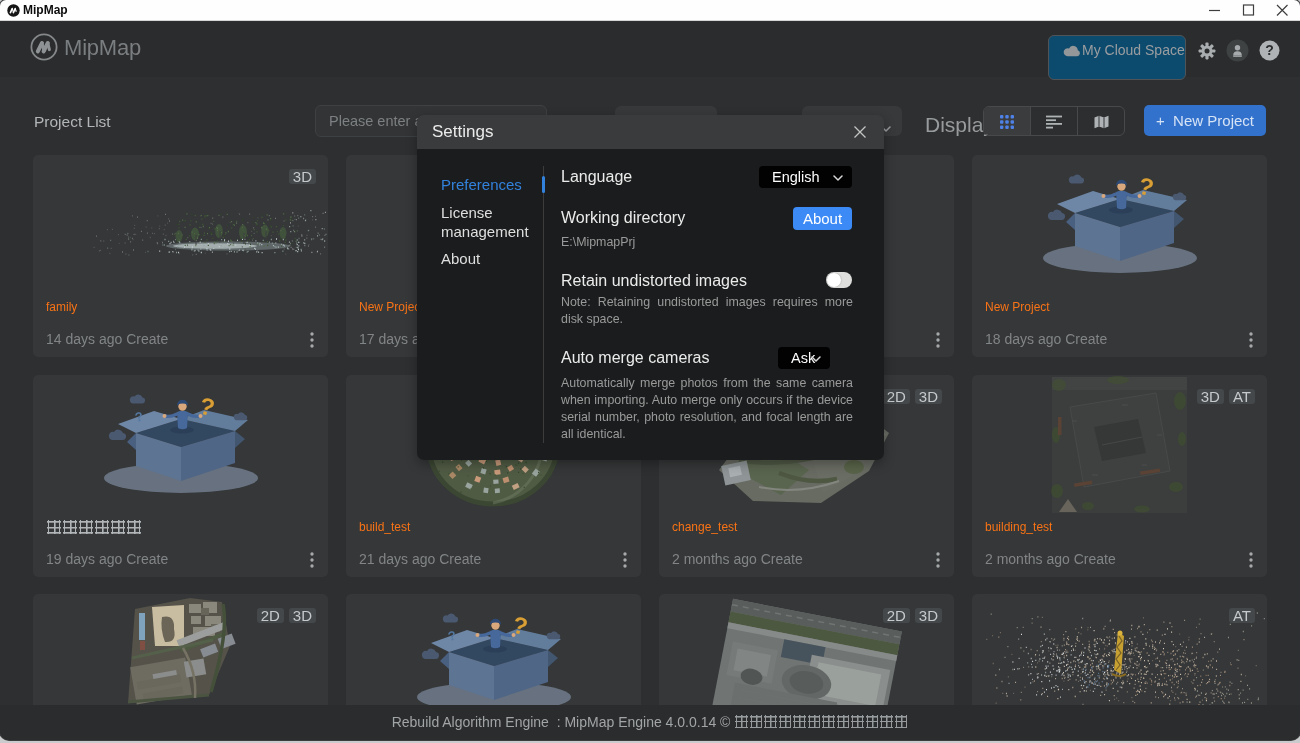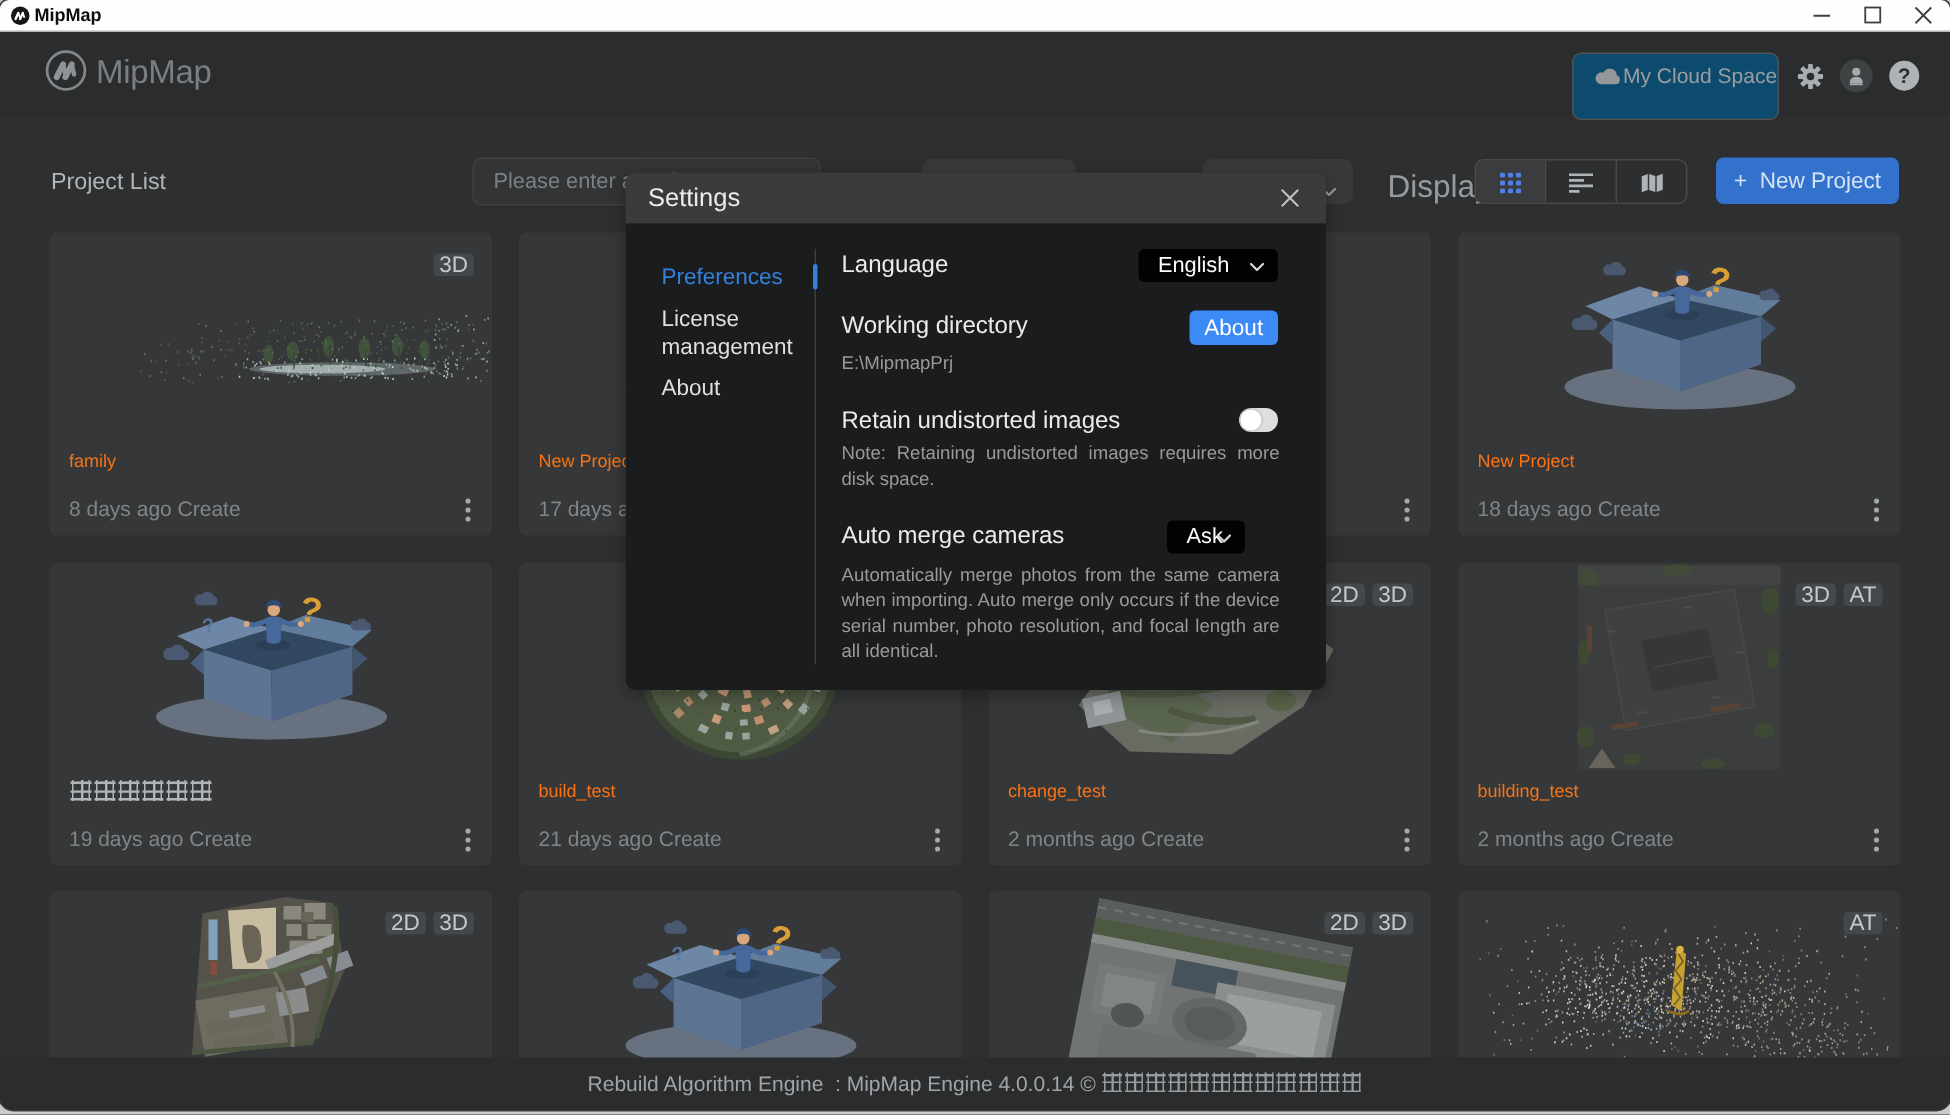--- a/index.html
+++ b/index.html
@@ -185,21 +185,21 @@
           <ellipse cx="146" cy="81" rx="3.5" ry="6"></ellipse>
 </g>
 <g stroke="#3a3f3c" stroke-width="1">
           <path d="M163 80 v10M187 76 v12M211 78 v11M233 76 v11"></path>
         </g>
 </svg>
       <div class="tags">
         <span class="tag">3D</span>
       </div>
       <div class="ctitle">family</div>
-      <div class="cmeta">8 days ago Create</div>
+      <div class="cmeta">14 days ago Create</div>
       <div class="cdots"><svg width="4" height="16" viewBox="0 0 4 16">
           <g fill="#a6a9ab">
             <circle cx="2" cy="2" r="1.7"></circle>
             <circle cx="2" cy="8" r="1.7"></circle>
             <circle cx="2" cy="14" r="1.7"></circle>
           </g>
         </svg></div>
     </div>
 <div class="card" style="left:346px;top:155px">
       <svg class="thumb" viewBox="0 0 295 140">

